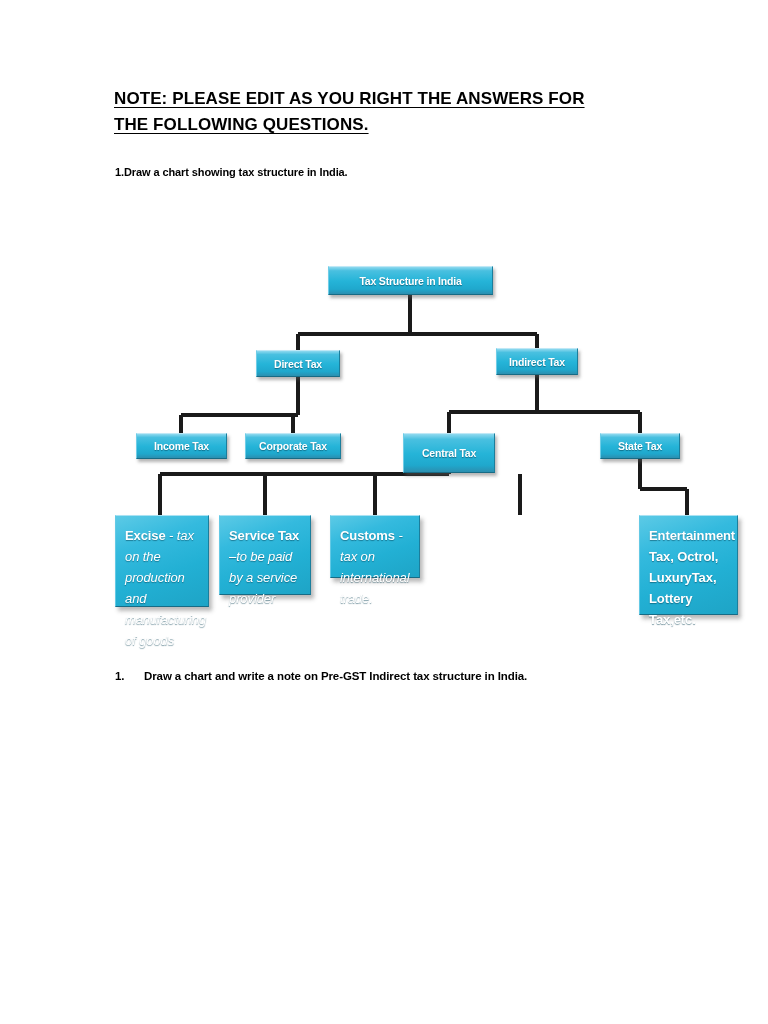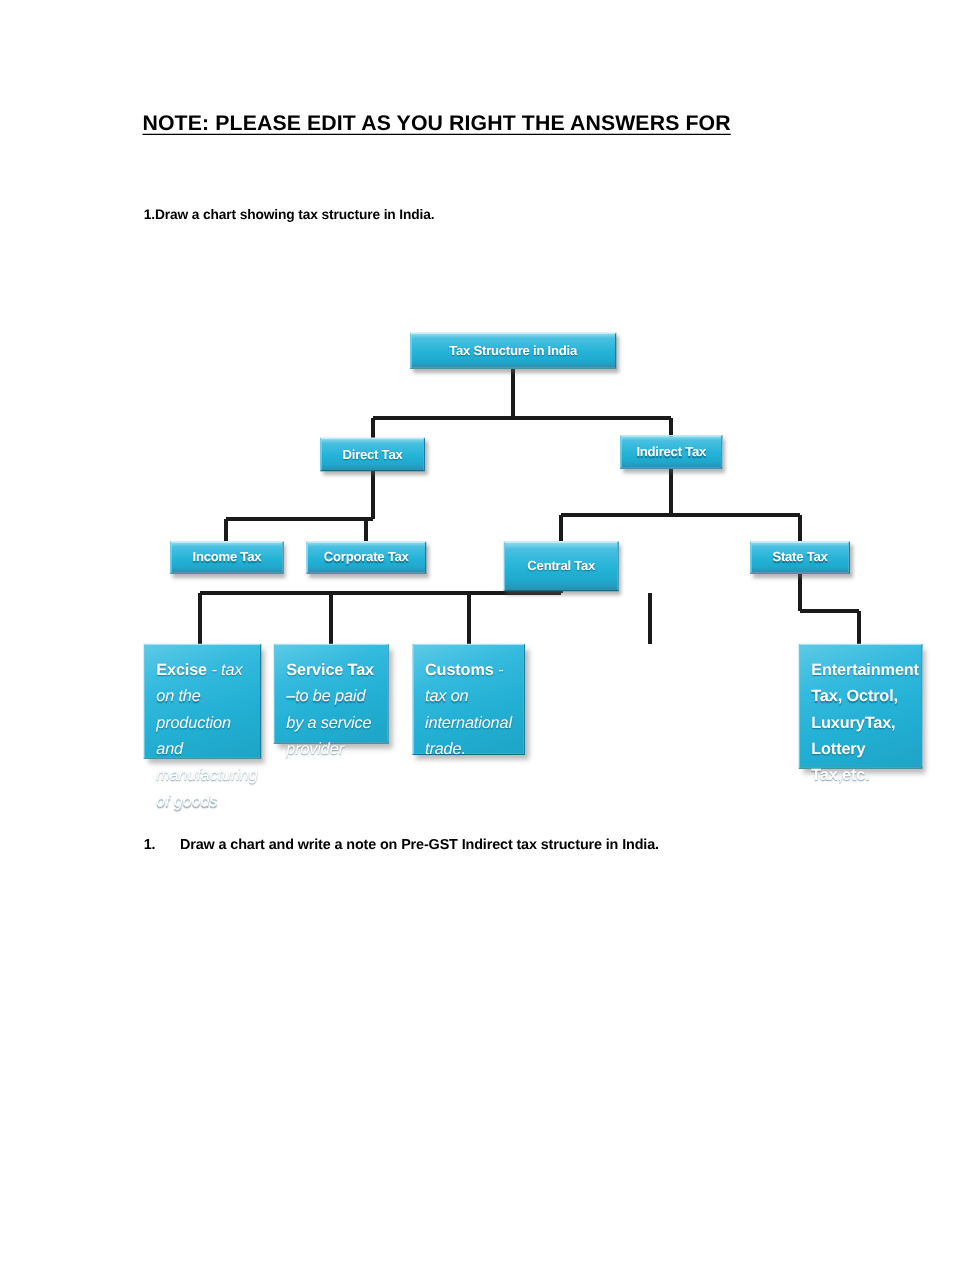--- a/index.html
+++ b/index.html
@@ -132,20 +132,21 @@
     font-style: normal;
     font-weight: bold;
   }
   .leaf-gap { display: block; height: 11px; }
 </style>
 </head>
 <body>
 
 <div class="doc-title">
   <span>NOTE: PLEASE EDIT AS YOU RIGHT THE ANSWERS FOR</span><br>
+  <span>THE FOLLOWING QUESTIONS.</span>
 </div>
 
 <div class="question-1">1.Draw a chart showing tax structure in India.</div>
 
 <div class="chart">
 
   <svg class="connectors" viewBox="0 0 768 1024" width="768" height="1024">
     <g stroke="#1a1a1a" stroke-width="3.2" fill="none" shape-rendering="crispEdges">
 
       <path d="M410,258 L410,297"></path>
@@ -201,21 +202,21 @@
   </div>
 
   <div class="node leaf" style="left:115px; top:478px; width:94px; height:92px;">
     <span class="leaf-text"><b>Excise</b><span> - tax on the production and manufacturing of goods</span></span>
   </div>
 
   <div class="node leaf" style="left:219px; top:478px; width:92px; height:80px;">
     <span class="leaf-text"><b>Service Tax</b><span> –to be paid by a service provider</span></span>
   </div>
 
-  <div class="node leaf" style="left:330px; top:478px; width:90px; height:89px;">
+  <div class="node leaf" style="left:330px; top:478px; width:90px; height:63px;">
     <span class="leaf-text"><b>Customs</b><span> - tax on international trade.</span></span>
   </div>
 
 
   <div class="node leaf" style="left:639px; top:478px; width:99px; height:100px;">
     <span class="leaf-text"><span class="plain">Entertainment Tax, Octrol, LuxuryTax, Lottery Tax,etc.</span></span>
   </div>
 
 </div>
 

